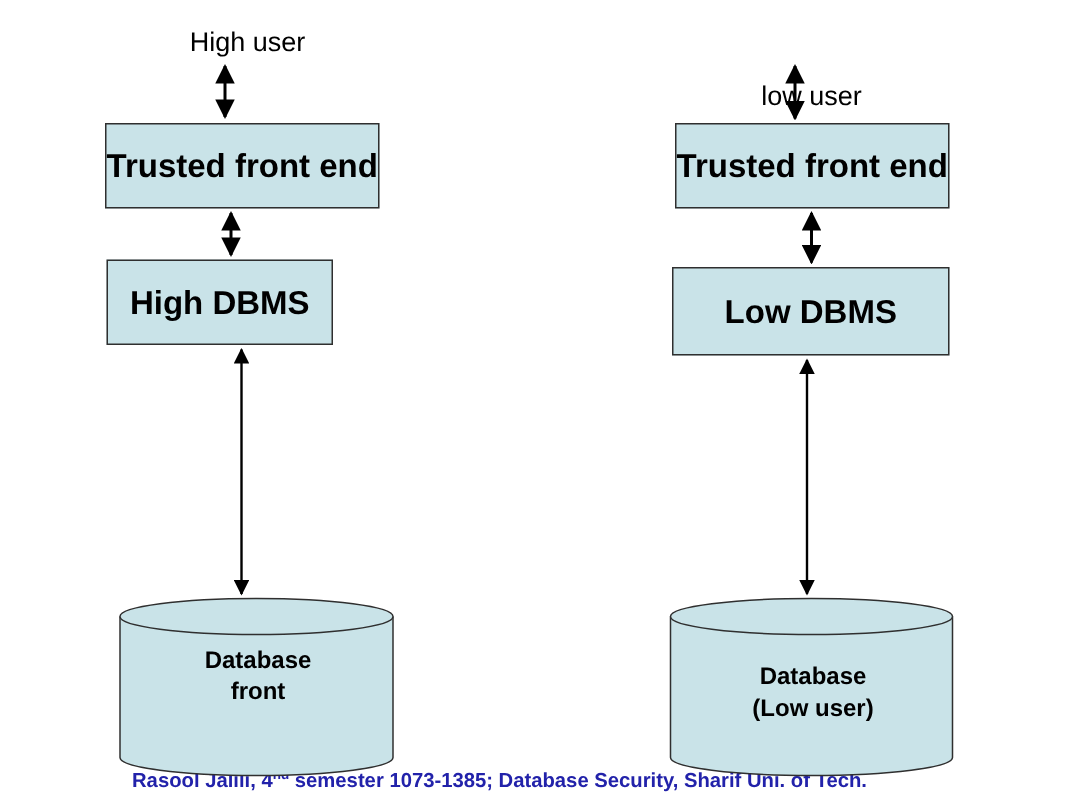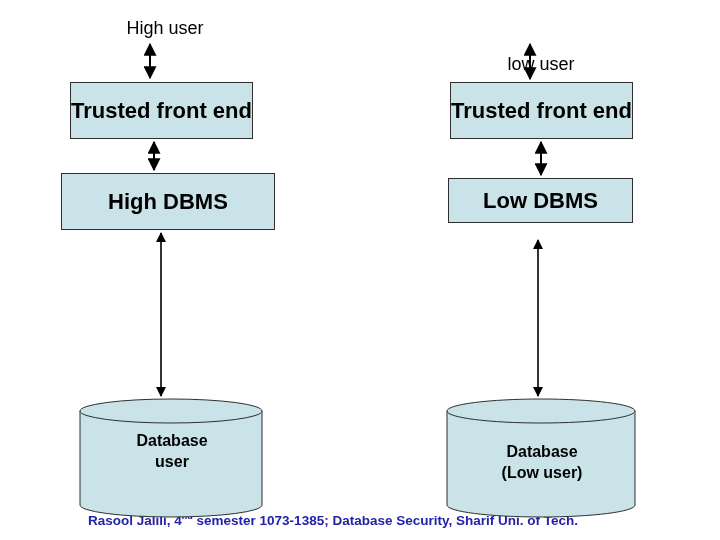--- a/index.html
+++ b/index.html
@@ -101,34 +101,34 @@
   <div class="user-label" style="left:95px; top:18px; width:140px;">High user</div>
   <div class="user-label" style="left:471px; top:18px; width:140px;margin-top:36px;">low user</div>
 
   <div class="box" style="left:70px; top:82px; width:183px; height:57px;">
     <span>Trusted front end</span>
   </div>
   <div class="box" style="left:450px; top:82px; width:183px; height:57px;">
     <span>Trusted front end</span>
   </div>
 
-  <div class="box" style="left:61px; top:173px; width:214px; height:57px;">
+  <div class="box" style="left:71px; top:173px; width:151px; height:57px;">
     <span>High DBMS</span>
   </div>
-  <div class="box" style="left:448px; top:178px; width:185px; height:45px;">
+  <div class="box" style="left:448px; top:178px; width:185px; height:59px;">
     <span>Low DBMS</span>
   </div>
 
   <svg class="cylinder" style="left:79px; top:398px;" width="186" height="122" viewBox="0 0 186 122" xmlns="http://www.w3.org/2000/svg">
     <path class="cyl-body" d="M1,13 L1,107 A91,12 0 0 0 183,107 L183,13"></path>
     <ellipse class="cyl-top" cx="92" cy="13" rx="91" ry="12"></ellipse>
   </svg>
   <div class="cyl-text" style="left:79px; top:430px; width:186px;">
     <div>Database</div>
-    <div>user</div>
+    <div>front</div>
   </div>
 
   <svg class="cylinder" style="left:446px; top:398px;" width="192" height="122" viewBox="0 0 192 122" xmlns="http://www.w3.org/2000/svg">
     <path class="cyl-body" d="M1,13 L1,107 A94,12 0 0 0 189,107 L189,13"></path>
     <ellipse class="cyl-top" cx="95" cy="13" rx="94" ry="12"></ellipse>
   </svg>
   <div class="cyl-text" style="left:446px; top:441px; width:192px;">
     <div>Database</div>
     <div>(Low user)</div>
   </div>

